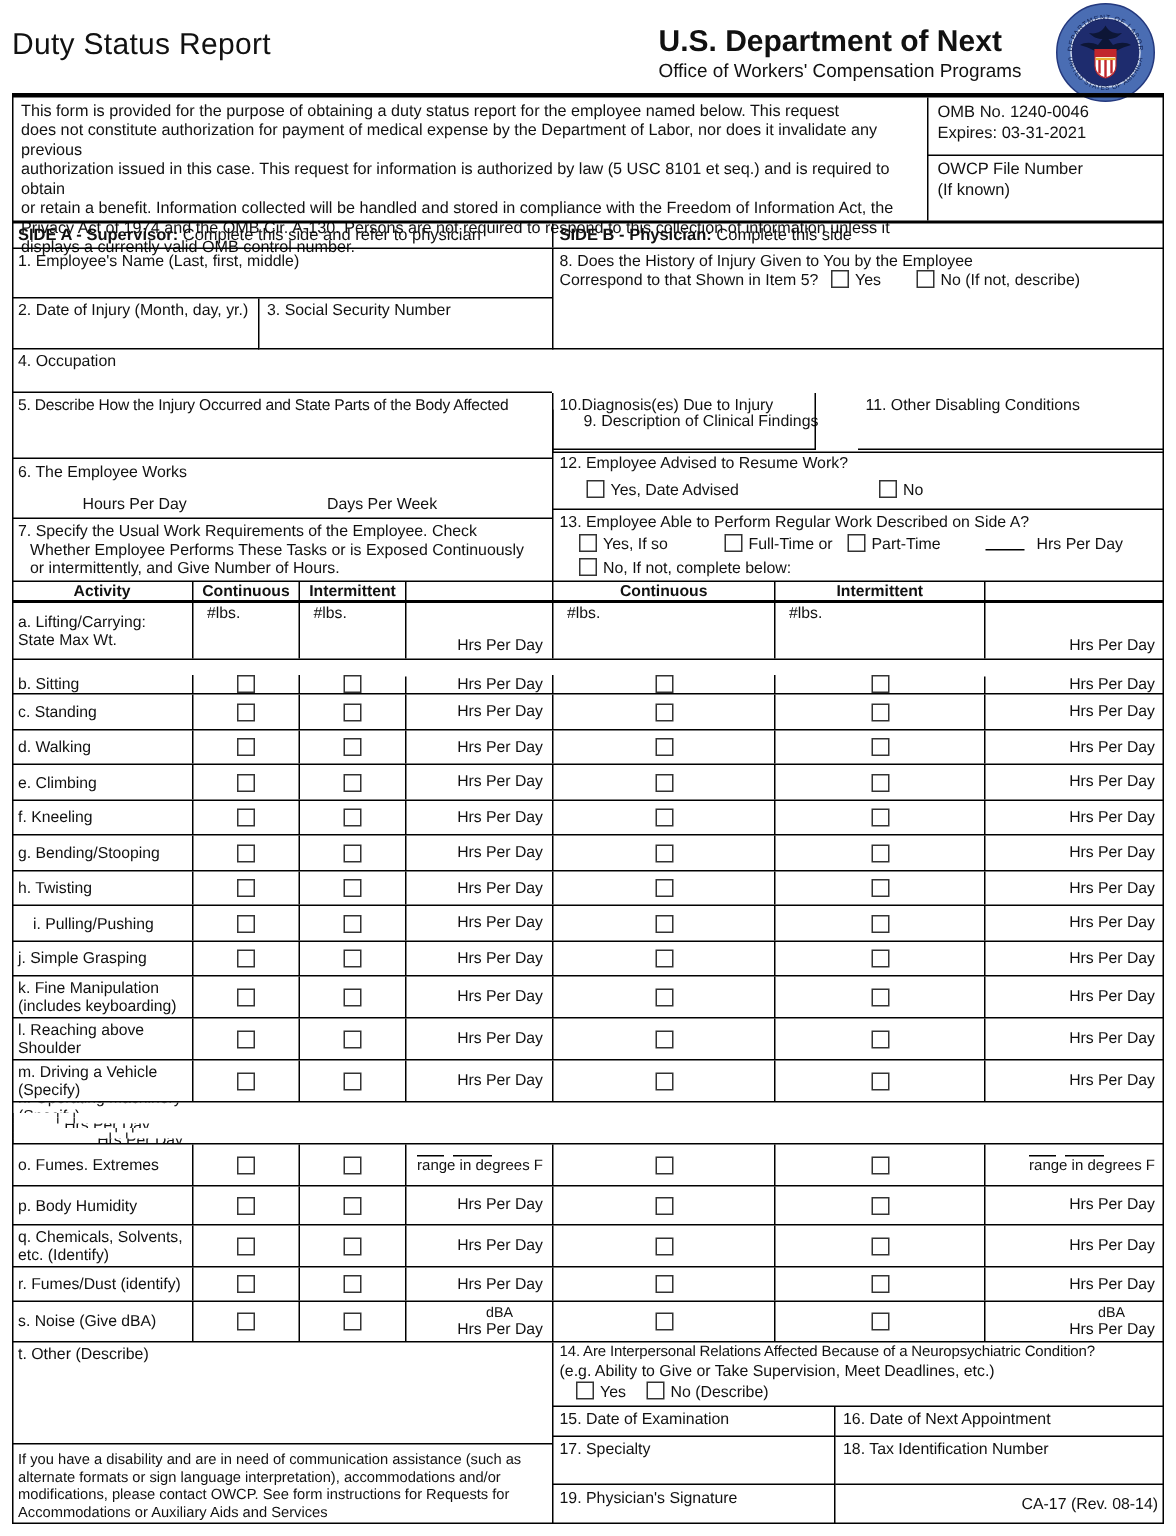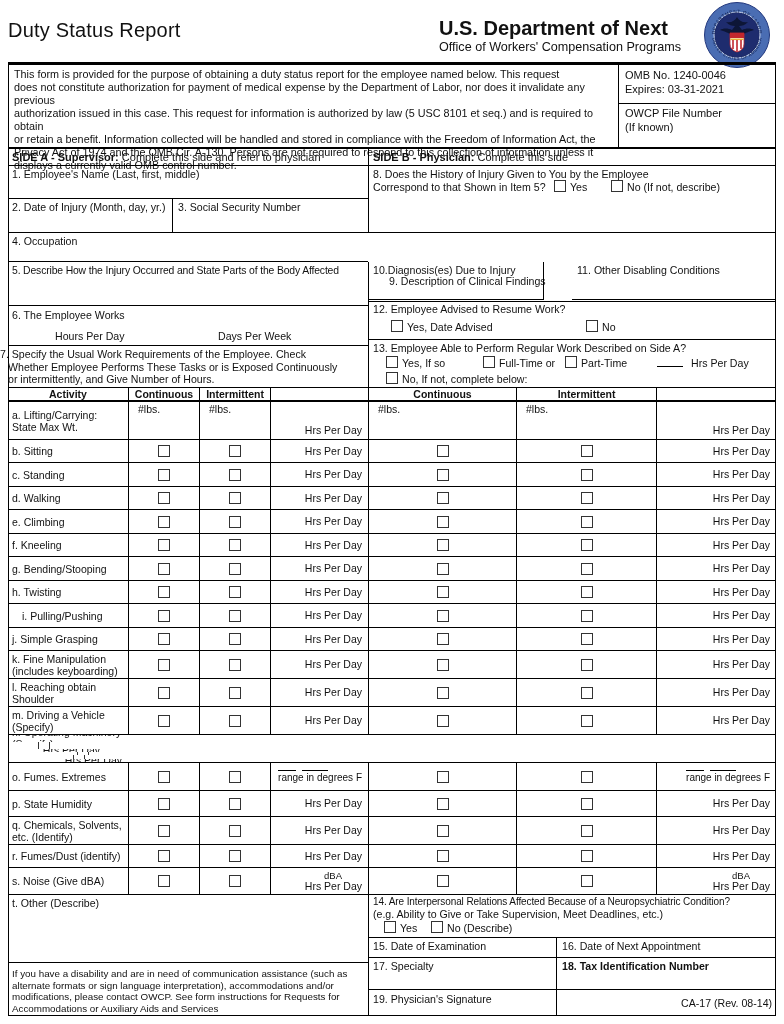--- a/index.html
+++ b/index.html
@@ -13,21 +13,21 @@
   .small{font-size:9.8px;line-height:11.5px;}
   .pre{white-space:pre-line;}
   .cb{display:inline-block;width:12px;height:12px;border:1px solid #333;background:#fff;box-sizing:border-box;}
   .frame{left:8px;top:62px;width:768px;height:954px;border:1px solid #000;border-top:3px solid #000;}
   .title{font-size:20px;letter-spacing:.2px;}
   .agency{font-size:20px;font-weight:bold;}
   .office{font-size:12.6px;}
   .introtext{font-size:10.8px;line-height:13px;}
   .sidehdr{top:147px;height:19px;left:8px;width:768px;border-top:2px solid #000;border-bottom:1px solid #000;display:flex;}
   .sidehdr>div{box-sizing:border-box;padding:2px 0 0 4px;font-size:11px;}
-  .hang{text-indent:-8px;}
+  .hang{padding-left:12px;text-indent:-8px;}
   
   .tbl{left:8px;top:388px;width:768px;font-size:10.5px;}
   .trow{display:flex;border-bottom:1px solid #000;box-sizing:border-box;}
   .thead{height:14px;border-bottom:2px solid #000;}
   .thead .tc{display:flex;align-items:center;justify-content:center;font-weight:bold;line-height:11px;}
   .tc{box-sizing:border-box;overflow:hidden;}
   .tc.v{border-left:1px solid #000;}
   .c1{display:flex;align-items:center;padding-left:4px;line-height:12px;white-space:pre-line;}
   .center{display:flex;align-items:center;justify-content:center;}
   .lbs{padding:1px 0 0 9px;}
@@ -161,21 +161,21 @@
           <div class="tc v lbs" style="width: 71px;">#lbs.</div>
           <div class="tc v endcell abottom" style="width: 98px;">
             <div>Hrs Per Day</div>
           </div>
           <div class="tc v lbs" style="width: 148px;">#lbs.</div>
           <div class="tc v lbs" style="width: 140px;">#lbs.</div>
           <div class="tc v endcell abottom" style="width: 120px;">
             <div>Hrs Per Day</div>
           </div>
         </div>
-        <div class="trow" style="height: 23px;">
+        <div class="trow" style="height: 23px; align-items: flex-end;">
           <div class="tc c1" style="width: 120px;">b. Sitting</div>
           <div class="tc v center" style="width: 71px;">
             <span class="cb"></span>
           </div>
           <div class="tc v center" style="width: 71px;">
             <span class="cb"></span>
           </div>
           <div class="tc v endcell" style="width: 98px;">
             <div>Hrs Per Day</div>
           </div>
@@ -373,21 +373,21 @@
             <span class="cb"></span>
           </div>
           <div class="tc v center" style="width: 140px;">
             <span class="cb"></span>
           </div>
           <div class="tc v endcell" style="width: 120px;">
             <div>Hrs Per Day</div>
           </div>
         </div>
         <div class="trow" style="height: 28px;">
-          <div class="tc c1" style="width: 120px;">l. Reaching obtain
+          <div class="tc c1" style="width: 120px;">l. Reaching above
 Shoulder</div>
           <div class="tc v center" style="width: 71px;">
             <span class="cb"></span>
           </div>
           <div class="tc v center" style="width: 71px;">
             <span class="cb"></span>
           </div>
           <div class="tc v endcell" style="width: 98px;">
             <div>Hrs Per Day</div>
           </div>
@@ -472,21 +472,21 @@
             <div class="rangewrap">
               <div class="bars">
                 <span></span>
                 <span></span>
               </div>
               <div>range in degrees F</div>
             </div>
           </div>
         </div>
         <div class="trow" style="height: 26px;">
-          <div class="tc c1" style="width: 120px;">p. State Humidity</div>
+          <div class="tc c1" style="width: 120px;">p. Body Humidity</div>
           <div class="tc v center" style="width: 71px;">
             <span class="cb"></span>
           </div>
           <div class="tc v center" style="width: 71px;">
             <span class="cb"></span>
           </div>
           <div class="tc v endcell" style="width: 98px;">
             <div>Hrs Per Day</div>
           </div>
           <div class="tc v center" style="width: 148px;">
@@ -579,20 +579,20 @@
     <span class="abs tight2" style="left:4px;top:1px;">14. Are Interpersonal Relations Affected Because of a Neuropsychiatric Condition?</span>
     <span class="abs" style="left:4px;top:13px;">(e.g. Ability to Give or Take Supervision, Meet Deadlines, etc.)</span>
     <span class="abs cb" style="left:15px;top:26px;"></span>
     <span class="abs" style="left:31px;top:27px;">Yes</span>
     <span class="abs cb" style="left:62px;top:26px;"></span>
     <span class="abs" style="left:78px;top:27px;">No (Describe)</span>
   </div>
   <div class="abs bl br bb flabel" style="left:368px;top:938px;width:189px;height:20px;padding:2px 0 0 4px;"><span>15. Date of Examination</span></div>
   <div class="abs bb flabel" style="left:557px;top:938px;width:219px;height:20px;padding:2px 0 0 5px;"><span>16. Date of Next Appointment</span></div>
   <div class="abs bl br bb flabel" style="left:368px;top:958px;width:189px;height:32px;padding:2px 0 0 4px;"><span>17. Specialty</span></div>
-  <div class="abs bb flabel" style="left:557px;top:958px;width:219px;height:32px;padding:2px 0 0 5px;font-weight:bold;"><span>18. Tax Identification Number</span></div>
+  <div class="abs bb flabel" style="left:557px;top:958px;width:219px;height:32px;padding:2px 0 0 5px;"><span>18. Tax Identification Number</span></div>
   <div class="abs bl br flabel" style="left:368px;top:990px;width:189px;height:26px;padding:3px 0 0 4px;"><span>19. Physician's Signature</span></div>
   <div class="abs br flabel" style="left:557px;top:990px;width:120px;height:26px;padding:3px 0 0 5px;margin-top:40px;"><span>20. Date</span></div>
   <div class="abs flabel" style="left:677px;top:990px;width:99px;height:26px;display:flex;align-items:center;padding-left:4px;">
       <span>CA-17 (Rev. 08-14)</span>
     </div>
 
 </div>
 
 </body></html>

